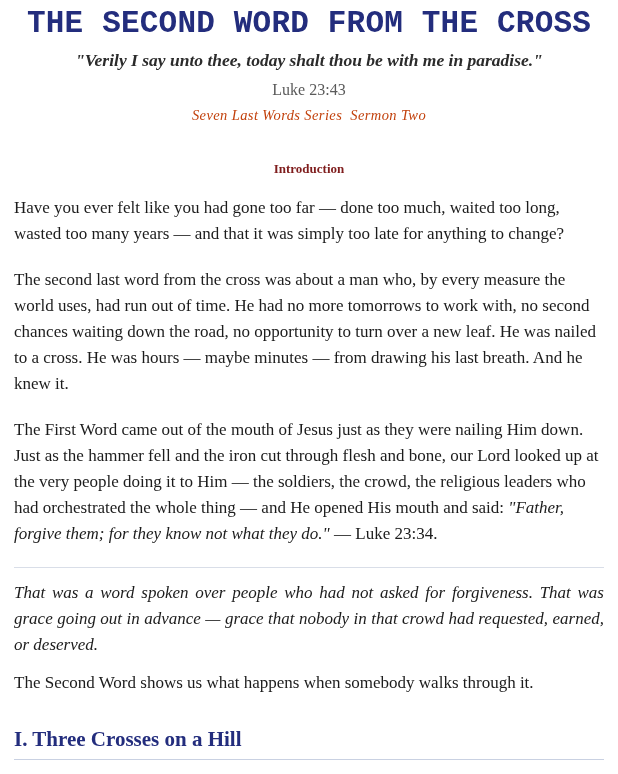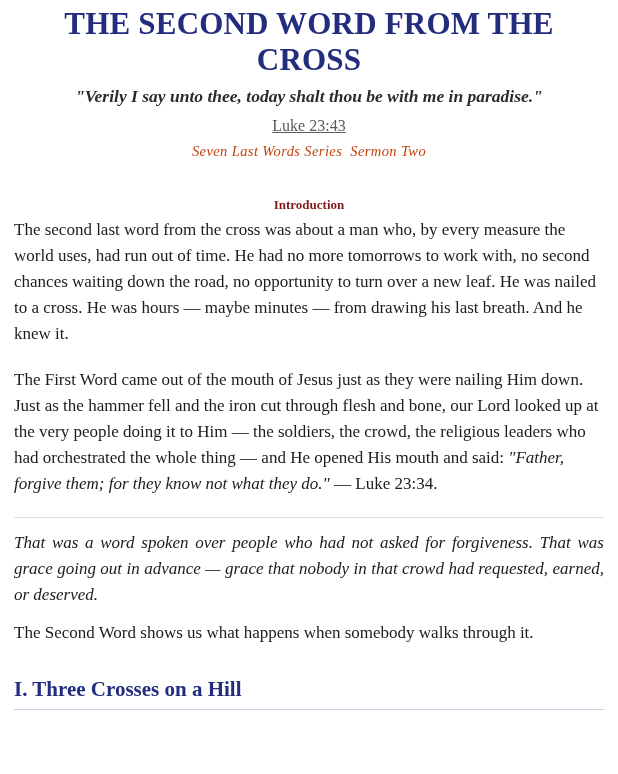--- a/index.html
+++ b/index.html
@@ -18,36 +18,36 @@
     padding: 6px 14px 0 14px;
   }
   .doc-title {
     margin: 0 0 6px 0;
     text-align: center;
     font-size: 31px;
     line-height: 36px;
     font-weight: 700;
     color: #232d7d;
     letter-spacing: 0.2px;
+    font-family: Liberation Mono, monospace;
   }
   .scripture-quote {
     text-align: center;
     font-style: italic;
     font-weight: 700;
     font-size: 17.5px;
     line-height: 24px;
     color: #2b2b2b;
   }
   .scripture-ref {
     margin-top: 7px;
     text-align: center;
     font-size: 16px;
     line-height: 22px;
     color: #5a5a5a;
-    text-decoration: underline;
   }
   .series-line {
     margin-top: 4px;
     text-align: center;
     font-style: italic;
     font-size: 14.5px;
     line-height: 20px;
     color: #c2410c;
     letter-spacing: 0.4px;
     white-space: pre-wrap;
@@ -106,20 +106,21 @@
   <h1 class="doc-title">THE SECOND WORD FROM THE CROSS</h1>
 
   <div class="scripture-quote">"Verily I say unto thee, today shalt thou be with me in paradise."</div>
 
   <div class="scripture-ref">Luke 23:43</div>
 
   <div class="series-line">Seven Last Words Series  Sermon Two</div>
 
   <h2 class="intro-heading">Introduction</h2>
 
+  <p class="p first">Have you ever felt like you had gone too far — done too much, waited too long, wasted too many years — and that it was simply too late for anything to change?</p>
 
   <p class="p">The second last word from the cross was about a man who, by every measure the world uses, had run out of time. He had no more tomorrows to work with, no second chances waiting down the road, no opportunity to turn over a new leaf. He was nailed to a cross. He was hours — maybe minutes — from drawing his last breath. And he knew it.</p>
 
   <p class="p tight"><span>The First Word came out of the mouth of Jesus just as they were nailing Him down. Just as the hammer fell and the iron cut through flesh and bone, our Lord looked up at the very people doing it to Him — the soldiers, the crowd, the religious leaders who had orchestrated the whole thing — and He opened His mouth and said: </span><span class="inline-quote">"Father, forgive them; for they know not what they do."</span><span> — Luke 23:34.</span></p>
 
   <hr class="section-divider">
 
   <p class="p justified">That was a word spoken over people who had not asked for forgiveness. That was grace going out in advance — grace that nobody in that crowd had requested, earned, or deserved.</p>
 
   <p class="p no-gap">The Second Word shows us what happens when somebody walks through it.</p>

